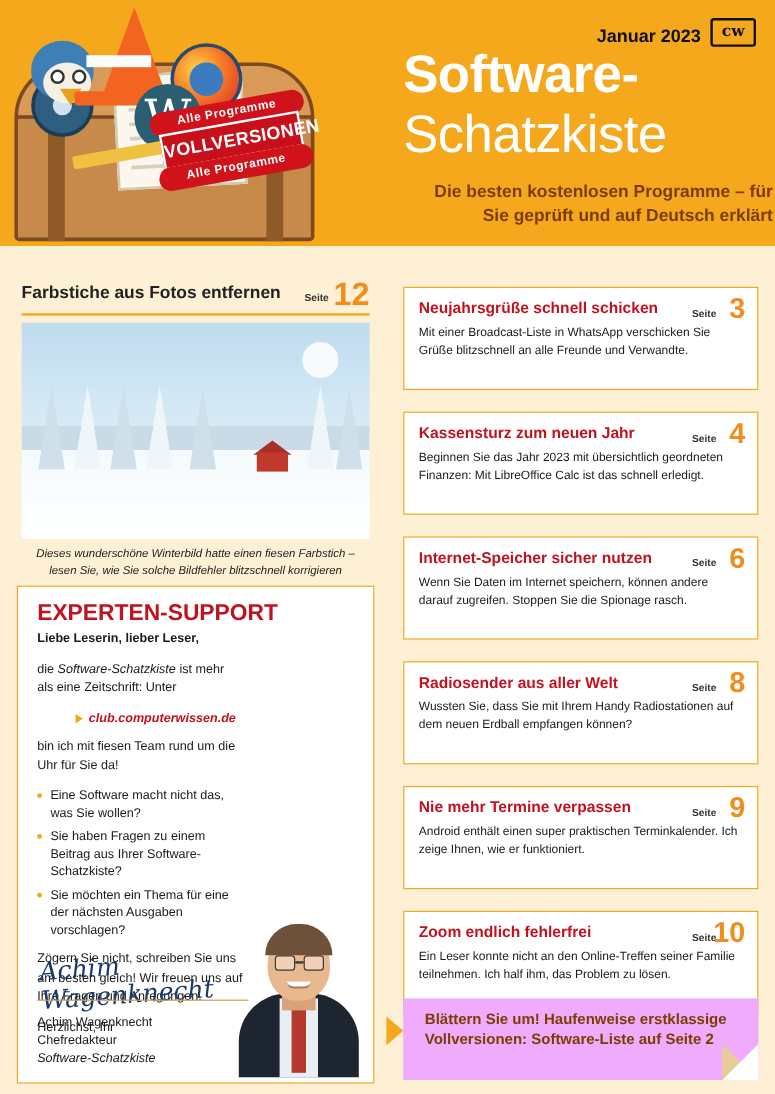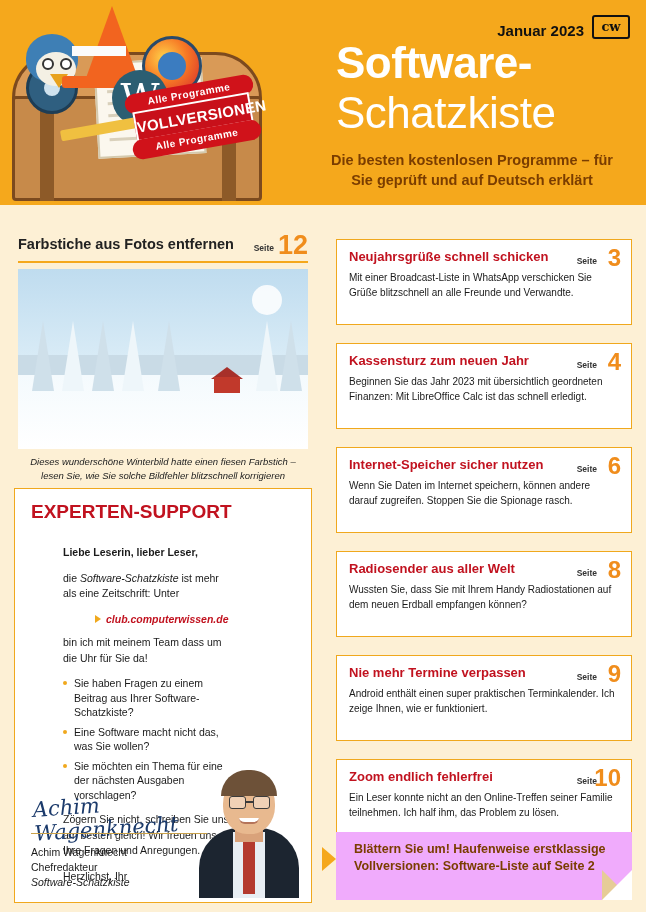--- a/index.html
+++ b/index.html
@@ -200,24 +200,24 @@
     position: absolute; left: 18px; top: 38px;
     font-size: 44px; font-weight: bold; color: #ffffff;
     letter-spacing: -.5px;
   }
   .masthead-2 {
     position: absolute; left: 18px; top: 88px;
     font-size: 44px; font-weight: normal; color: #ffffff;
     letter-spacing: -.5px;
   }
   .subtitle {
-    position: absolute; left: 4px; top: 150px;
+    position: absolute; left: 26px; top: 150px;
     width: 300px;
     font-size: 14.5px; font-weight: bold; color: #7a3d00;
-    line-height: 20px; text-align: center;
+    line-height: 20px; text-align: right;
   }
 
   
   .left-col {
     position: absolute;
     left: 0; top: 205px;
     width: 322px; height: 707px;
     background: #fdf0d5;
   }
   .lead-head {
@@ -291,23 +291,23 @@
     position: absolute; left: 14px; top: 283px;
     width: 298px; height: 415px;
     background: #ffffff;
     border: 1.5px solid #f0a81d;
   }
   .expert-title {
     position: absolute; left: 16px; top: 12px;
     font-size: 19px; font-weight: bold; color: #c1121f;
   }
   .expert-body {
-    position: absolute; left: 16px; top: 56px;
+    position: absolute; left: 16px; top: 36px;
     width: 172px;
-    font-size: 10.5px; color: #1a1a1a; line-height: 15.5px; margin-left: 32px;
+    font-size: 10.5px; color: #1a1a1a; line-height: 15.5px;
   }
   .expert-body p { margin-bottom: 10px; }
   .expert-body .bold { font-weight: bold; }
   .expert-body .ital { font-style: italic; }
   .club-link {
     color: #c1121f; font-weight: bold; font-style: italic; font-size: 10.5px;
   }
   .club-row { display: flex; align-items: center; gap: 5px; margin: 2px 0 8px 4px; padding-left: 28px; }
   .tri-bullet {
     width: 0; height: 0;
@@ -548,24 +548,24 @@
 
       <div class="expert-body">
         <p class="bold">Liebe Leserin, lieber Leser,</p>
         <p>
           <span>die </span><span class="ital">Software-Schatzkiste</span><span> ist mehr als eine Zeitschrift: Unter</span>
         </p>
         <div class="club-row">
           <span class="tri-bullet"></span>
           <span class="club-link">club.computerwissen.de</span>
         </div>
-        <p>bin ich mit meinem Team dass um die Uhr für Sie da!</p>
+        <p>bin ich mit fiesen Team rund um die Uhr für Sie da!</p>
         <ul class="bullets">
+          <li>Eine Software macht nicht das, was Sie wollen?</li>
           <li>Sie haben Fragen zu einem Beitrag aus Ihrer Software-Schatzkiste?</li>
-          <li>Eine Software macht nicht das, was Sie wollen?</li>
           <li>Sie möchten ein Thema für eine der nächsten Ausgaben vorschlagen?</li>
         </ul>
         <p>Zögern Sie nicht, schreiben Sie uns am besten gleich! Wir freuen uns auf Ihre Fragen und Anregungen.</p>
         <p>Herzlichst, Ihr</p>
       </div>
 
       <div class="portrait">
         <div class="p-suit"></div>
         <div class="p-shirt"></div>
         <div class="p-tie"></div>

